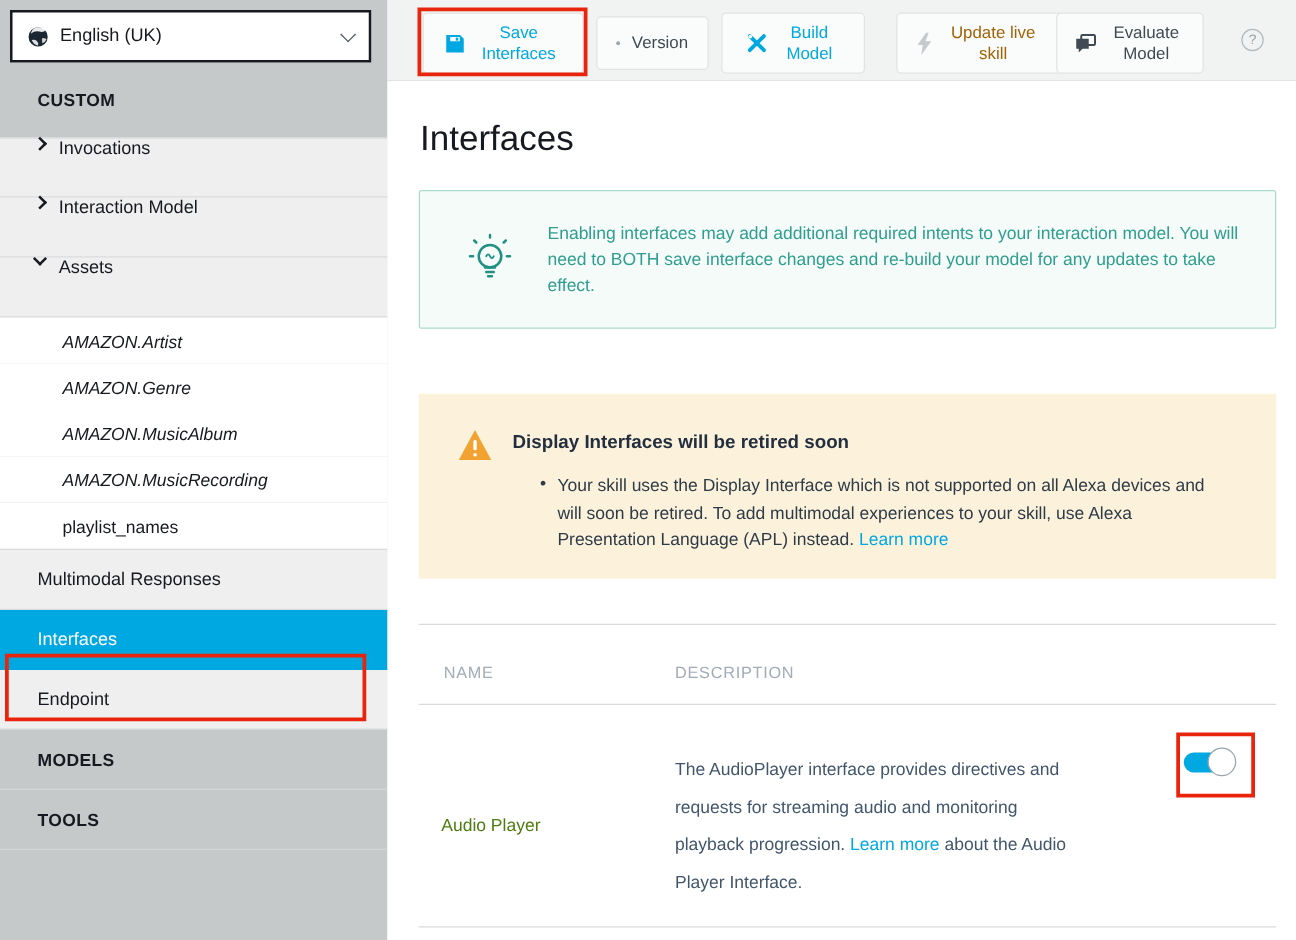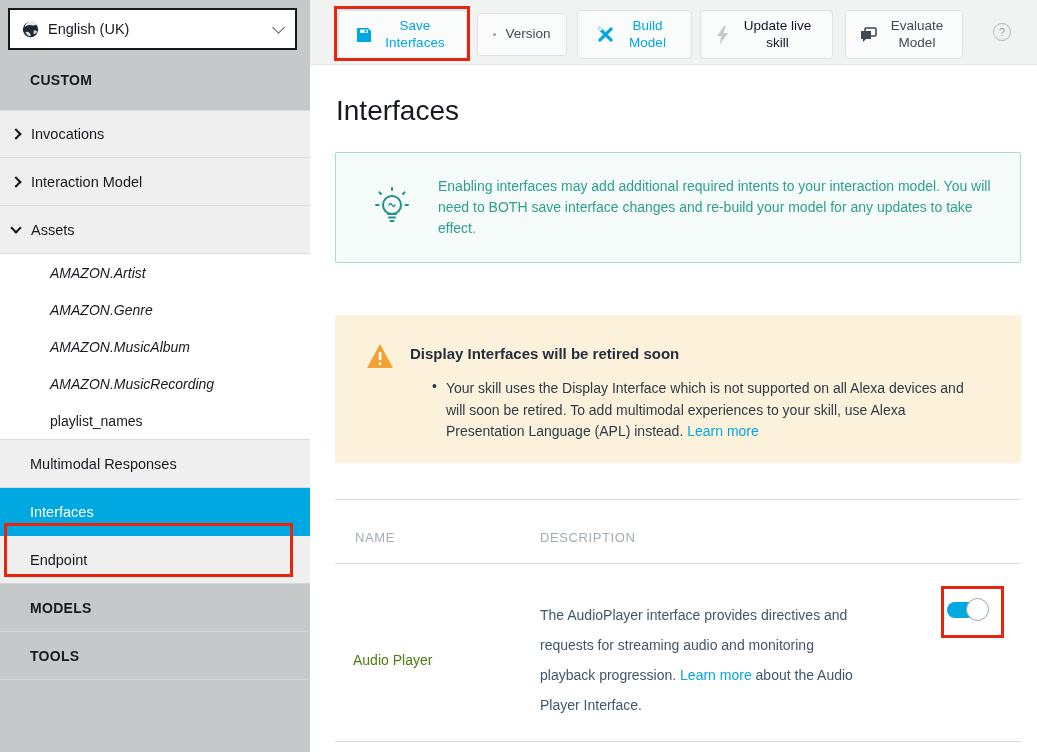--- a/index.html
+++ b/index.html
@@ -14,41 +14,41 @@
   .lang-label { font-size:14.5px; margin-left:9px; flex:1; }
   .chev { display:inline-block; width:8px; height:8px; border-style:solid; border-color:#16191f; border-width:0 2px 2px 0; }
   .chev.r { transform:rotate(-45deg); }
   .chev.d { transform:rotate(45deg); margin-top:-3px; }
   .chev.big { width:9px; height:9px; border-color:#4e5a63; border-width:0 1.6px 1.6px 0; }
 
   .sec-header { height:60px; display:flex; align-items:center; padding-left:30px;
                 font-weight:bold; font-size:14px; letter-spacing:.3px; }
   .sec-header.mid { height:49px; border-bottom:1px solid #d3d6d6; border-top:1px solid #d3d6d6; margin-top:-1px; }
   .nav-row { height:48px; background:#efeff0; border-bottom:1px solid #dadcdc;
-             display:flex; align-items:center; padding-left:12px; font-size:14.5px; cursor:pointer; }
+             display:flex; padding-left:28px; font-size:14.5px; cursor:pointer; }
   .nav-row .chev { margin-right:11px; }
   .nav-row.slot-head { height:40px; }
   .sub-row { height:37px; background:#fff; display:flex; align-items:center; padding-left:50px;
              font-size:14px; cursor:pointer; }
   .sub-row.italic { font-style:italic; }
   .sub-block { border-bottom:1px solid #dadcdc; }
   .asset-row { height:48px; background:#efeff0; border-bottom:1px solid #dadcdc;
                display:flex; align-items:center; padding-left:30px; font-size:14.5px; cursor:pointer; }
   .asset-row.active { background:#00a8e1; color:#fff; border-bottom:none; }
 
   
   #topbar { position:absolute; left:310px; top:0; width:727px; height:65px; background:#f1f2f2;
             border-bottom:1px solid #e2e4e4;padding-left:46px; }
   .tb-btn { position:absolute; background:#fafbfb; border:1px solid #e1e3e3; border-radius:4px;
             display:flex; align-items:center; justify-content:center; gap:9px;
             font-size:13.5px; line-height:1.2; cursor:pointer; }
   .tb-btn .lbl { text-align:center; }
   .btn-save, .btn-build { color:#00a8e1; }
   .btn-version, .btn-evaluate { color:#3f4a52; }
-  .btn-update { color:#0f172a; cursor:default; }
+  .btn-update { color:#a16207; cursor:default;margin-left:17px; }
   .btn-save    { left:28px;  top:10px; width:129px; height:49px; }
   .btn-version { left:167px; top:13px; width:90px;  height:43px; }
   .btn-build   { left:267px; top:10px; width:115px; height:49px; }
   .btn-update  { left:390px; top:10px; width:133px; height:49px; }
   .btn-evaluate{ left:535px; top:10px; width:118px; height:49px; }
   .w66{max-width:68px;} .w50{max-width:50px;} .w80{max-width:80px;} .w62{max-width:62px;}
   .help-circle { position:absolute; left:683px; top:23px; width:18px; height:18px; border-radius:50%;
                  border:1.5px solid #b4bbbe; color:#9aa2a7; font-size:11px; display:flex;
                  align-items:center; justify-content:center; cursor:pointer; }
   .version-dot { width:3px; height:3px; border-radius:50%; background:#9aa2a7; }

